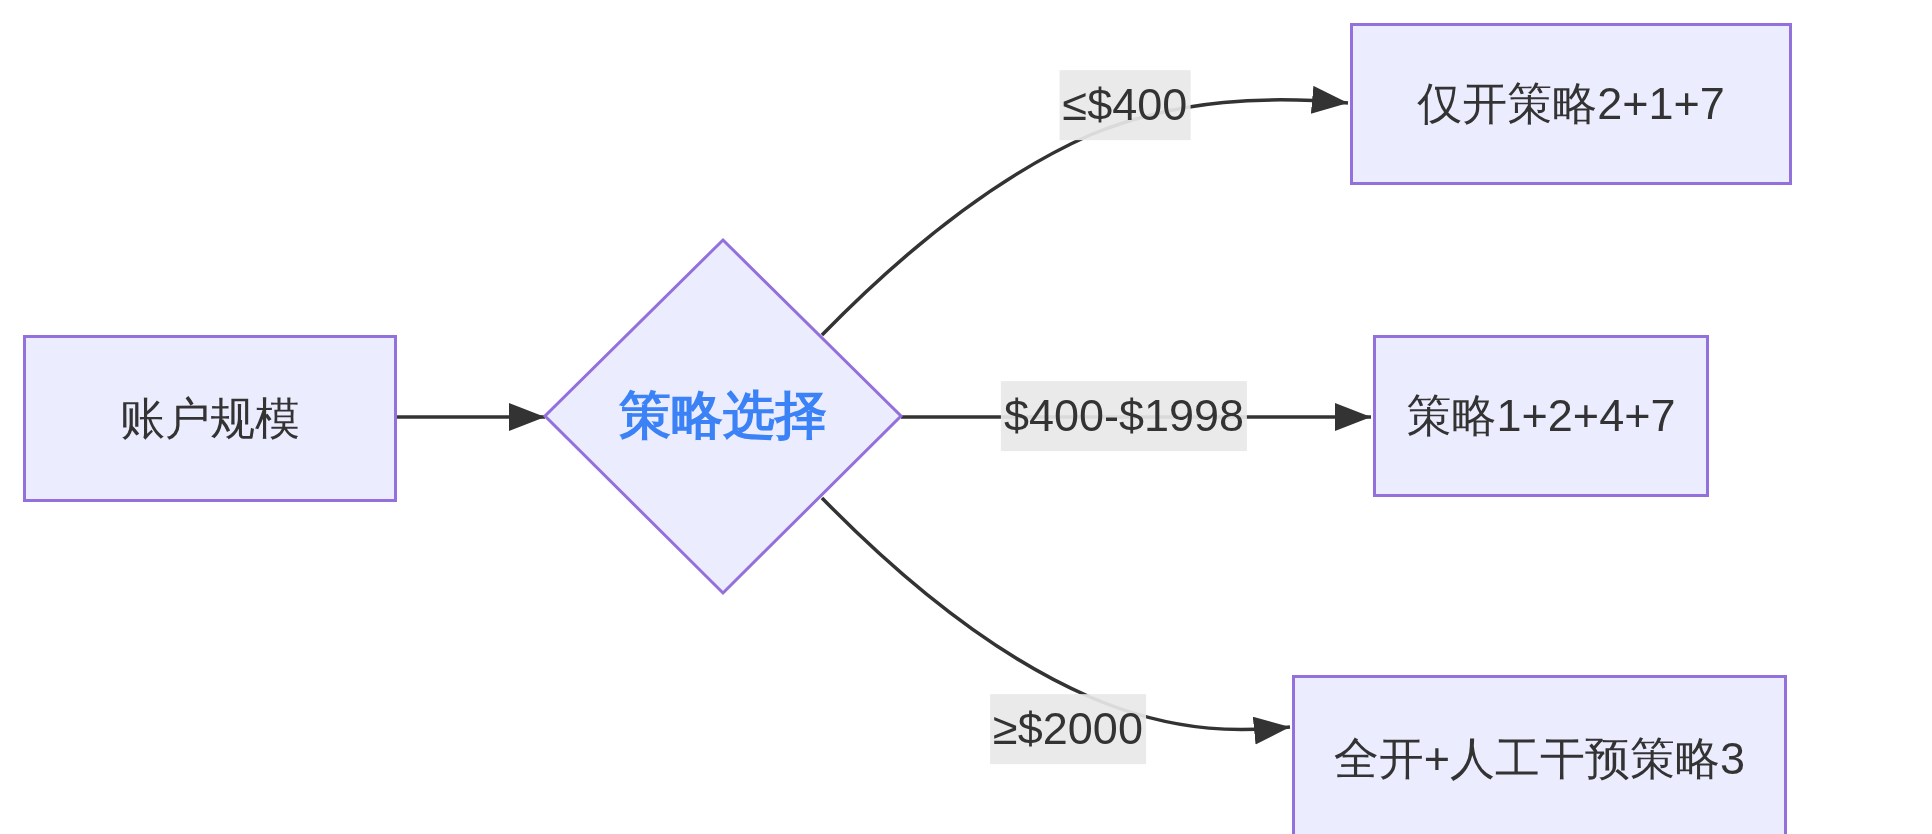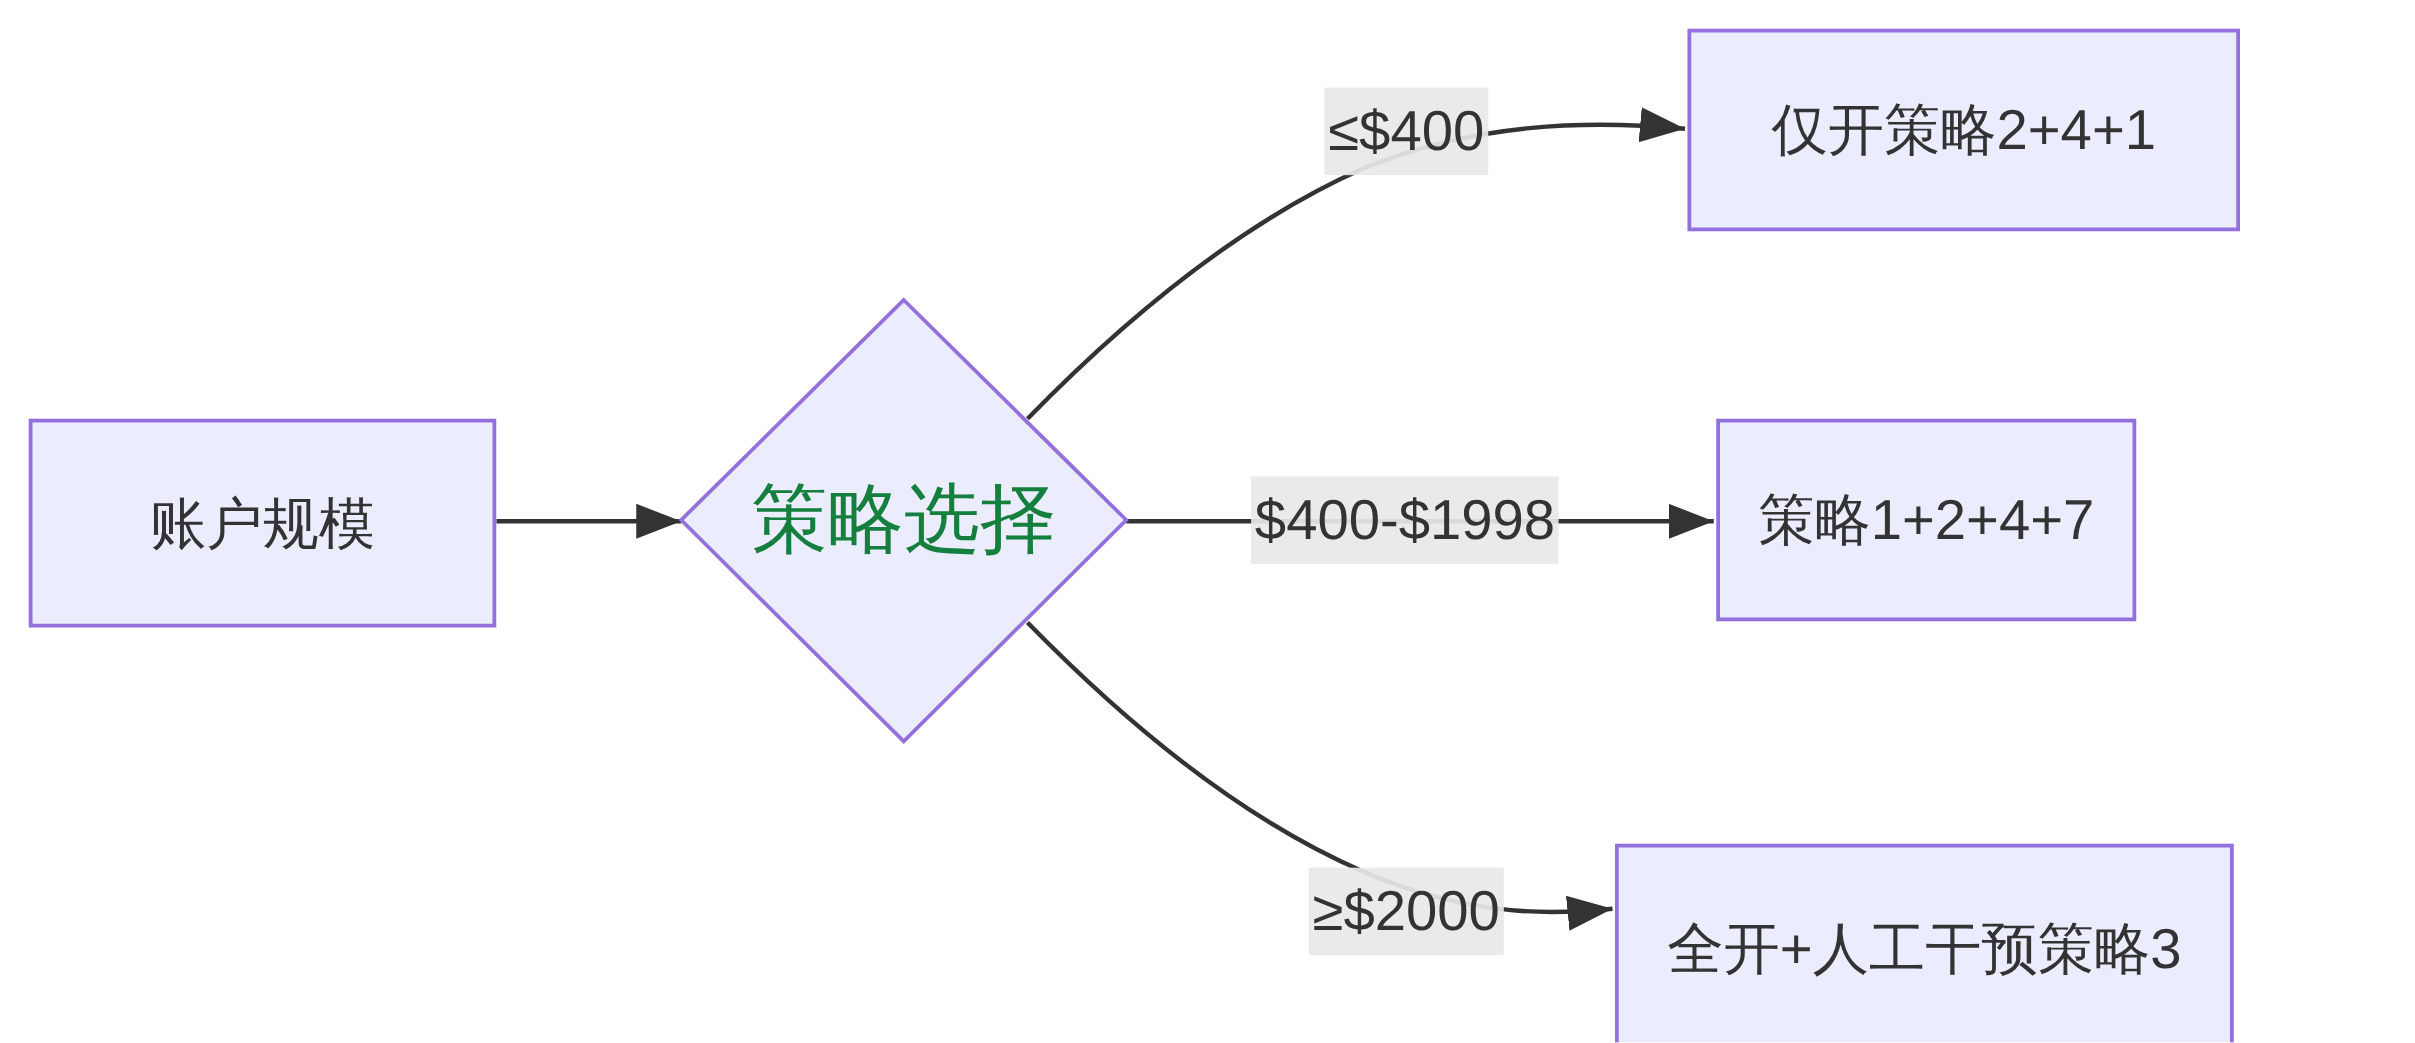--- a/index.html
+++ b/index.html
@@ -40,23 +40,24 @@
     color: #333333;
     font-size: 45px;
     display: flex;
     align-items: center;
     justify-content: center;
     white-space: nowrap;
   }
   .diamond-label {
     position: absolute;
     transform: translate(-50%, -50%);
-    color: #15803d;
-    font-size: 61px;
+    color: #3b82f6;
+    font-size: 52px;
     white-space: nowrap;
+    font-weight: bold;
   }
   .edge-label {
     position: absolute;
     transform: translate(-50%, -50%);
     background: rgba(232, 232, 232, 0.92);
     color: #333333;
     font-size: 45px;
     line-height: 1.55;
     padding: 0 3px;
     white-space: nowrap;
@@ -88,30 +89,30 @@
 
   <div class="node" style="left:23px; top:335px; width:374px; height:167px;">
     <span>账户规模</span>
   </div>
 
   <div class="diamond-label" style="left:723px; top:416px;">
     <span>策略选择</span>
   </div>
 
   <div class="node" style="left:1350px; top:23px; width:442px; height:162px;">
-    <span>仅开策略2+4+1</span>
+    <span>仅开策略2+1+7</span>
   </div>
 
   <div class="node" style="left:1373px; top:335px; width:336px; height:162px;">
     <span>策略1+2+4+7</span>
   </div>
 
   <div class="node" style="left:1292px; top:675px; width:495px; height:167px;">
     <span>全开+人工干预策略3</span>
   </div>
 
   <div class="edge-label" style="left:1097px; top:105px;">≤$400</div>
 
   <div class="edge-label" style="left:1096px; top:416px;">$400-$1998</div>
 
-  <div class="edge-label" style="left:1097px; top:729px;">≥$2000</div>
+  <div class="edge-label" style="left:1040px; top:729px;">≥$2000</div>
 
 </div>
 
 </body></html>

